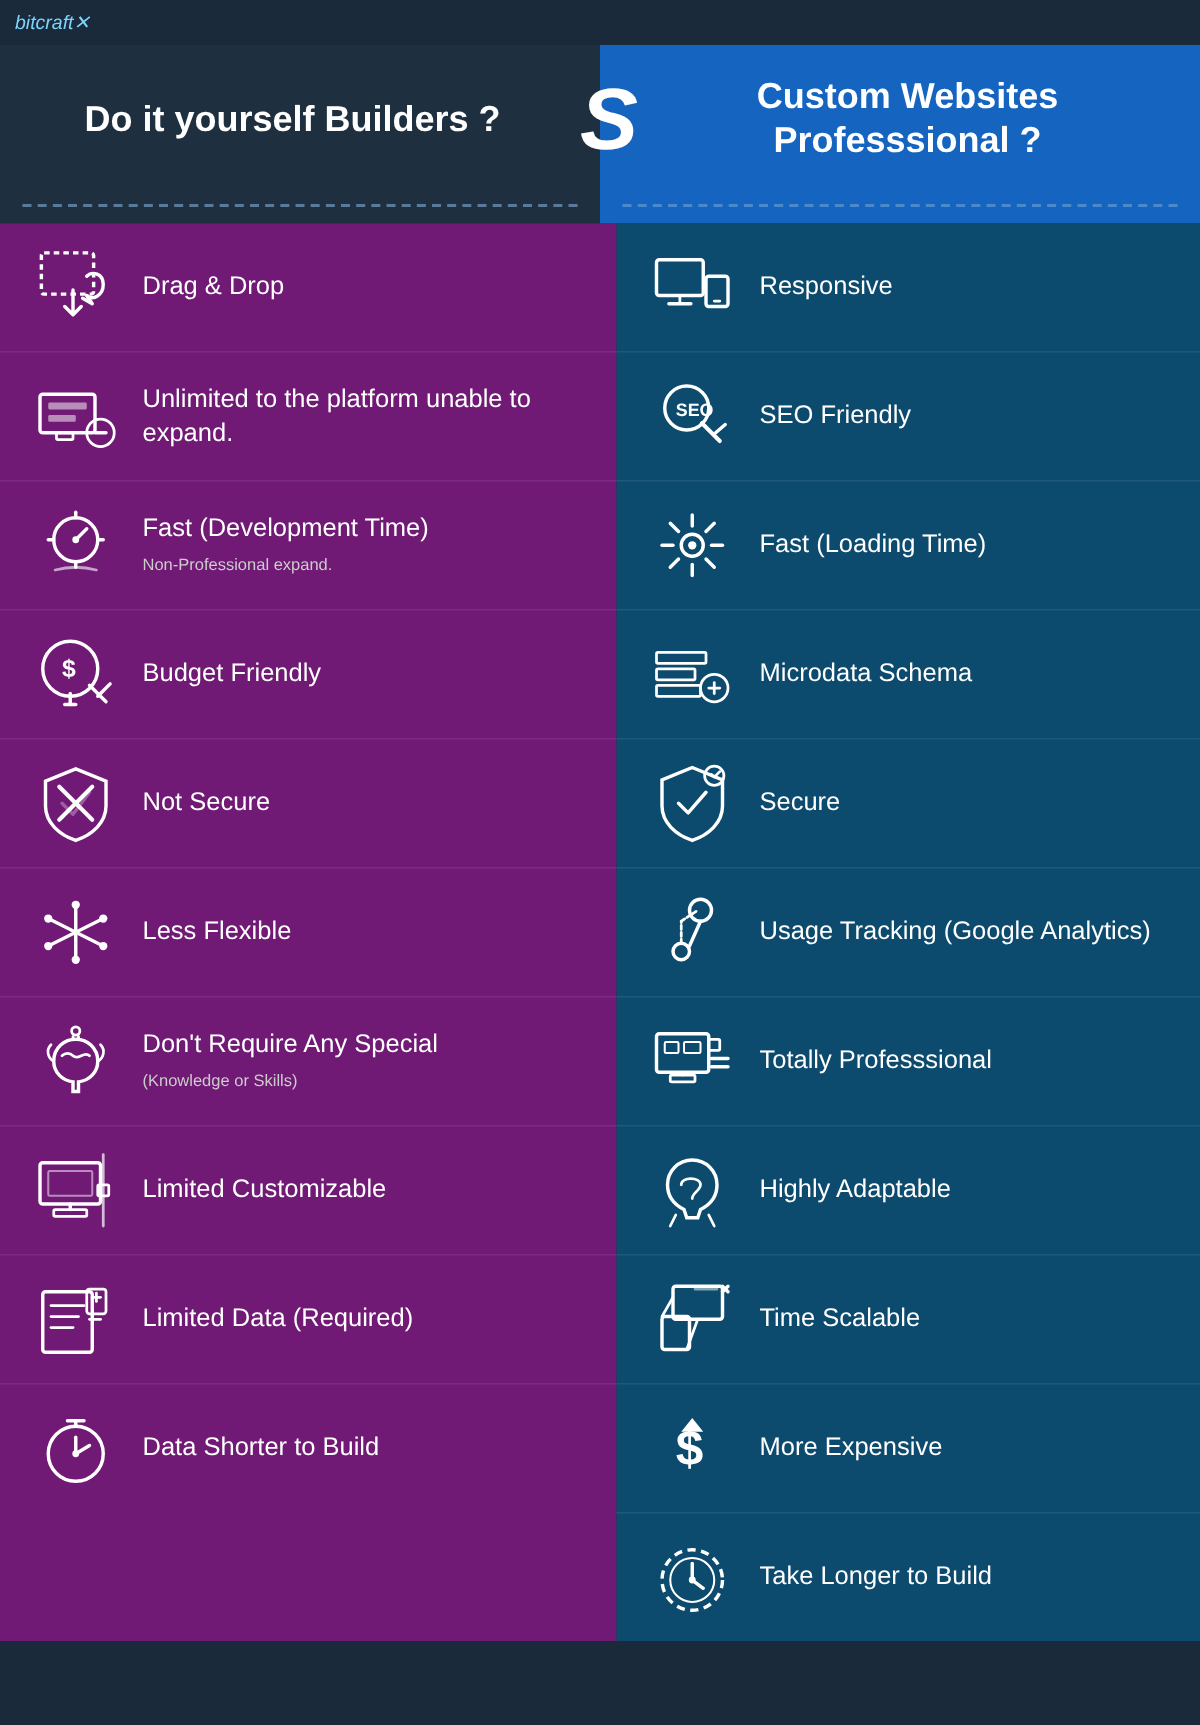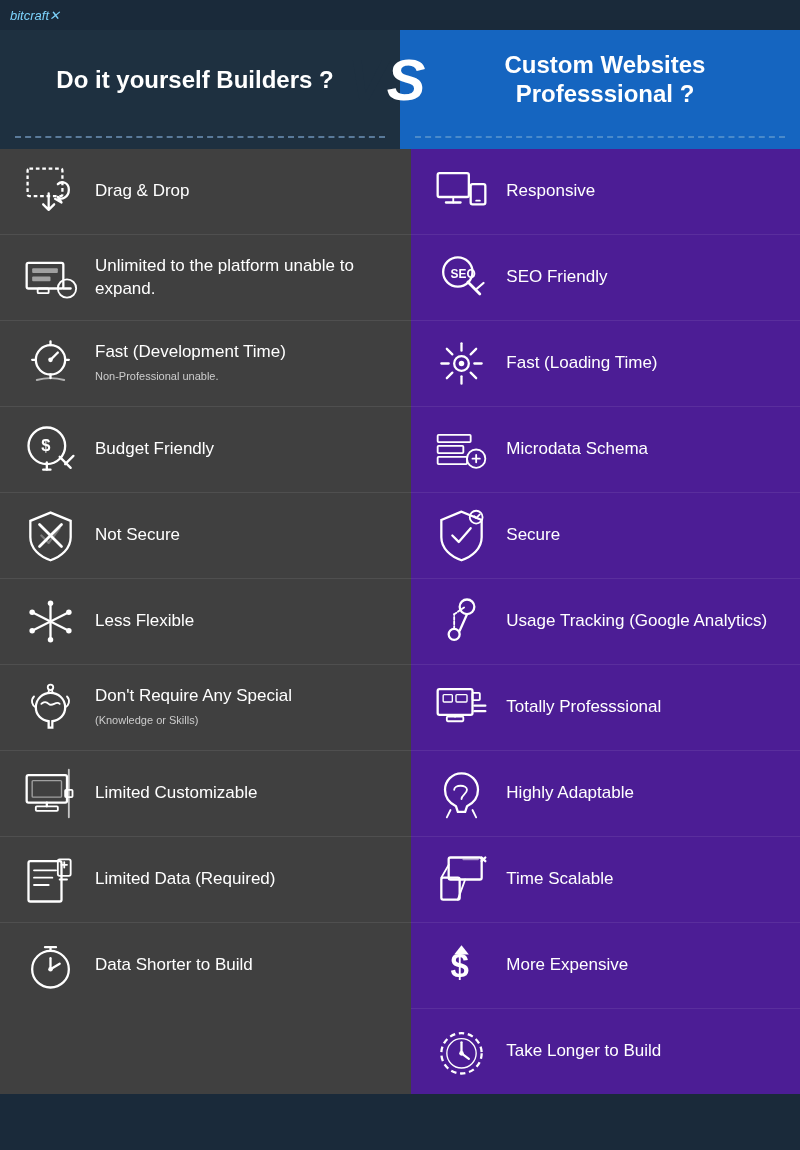--- a/index.html
+++ b/index.html
@@ -16,26 +16,26 @@
       color: #7dd3fc;
       font-style: italic;
     }
 
     .content-area {
       display: flex;
     }
 
     .left-col {
       width: 436px;
-      background: #404040;
+      background: #701a75;
     }
 
     .right-col {
       width: 412px;
-      background: #4c1d95;
+      background: #0c4a6e;
     }
 
     .row-item {
       display: flex;
       align-items: center;
       padding: 10px 15px;
       min-height: 85px;
       border-bottom: 1px solid rgba(255,255,255,0.08);
     }
 
@@ -175,21 +175,21 @@
           <path d="M30 42 L30 46" stroke="white" stroke-width="2.5" stroke-linecap="round"></path>
           <path d="M14 26 L10 26" stroke="white" stroke-width="2.5" stroke-linecap="round"></path>
           <path d="M46 26 L50 26" stroke="white" stroke-width="2.5" stroke-linecap="round"></path>
           <path d="M30 26 L38 18" stroke="white" stroke-width="2.5" stroke-linecap="round"></path>
           <circle cx="30" cy="26" r="2.5" fill="white"></circle>
           <path d="M15 48 Q30 44 45 48" stroke="white" stroke-width="2" stroke-linecap="round" fill="none" opacity="0.6"></path>
         </svg>
       </div>
       <div class="item-text">
         <span>Fast (Development Time)</span><br>
-        <span class="sub">Non-Professional unable.</span>
+        <span class="sub">Non-Professional expand.</span>
       </div>
     </div>
 
     <div class="row-item">
       <div class="icon-box">
         <svg viewBox="0 0 60 60" fill="none" xmlns="http://www.w3.org/2000/svg">
           <circle cx="26" cy="26" r="20" stroke="white" stroke-width="2.5" fill="none"></circle>
           <text x="20" y="32" font-size="18" fill="white" font-weight="bold">$</text>
           <path d="M40 38 L52 50" stroke="white" stroke-width="2.5" stroke-linecap="round"></path>
           <path d="M46 46 L55 37" stroke="white" stroke-width="2.5" stroke-linecap="round"></path>

